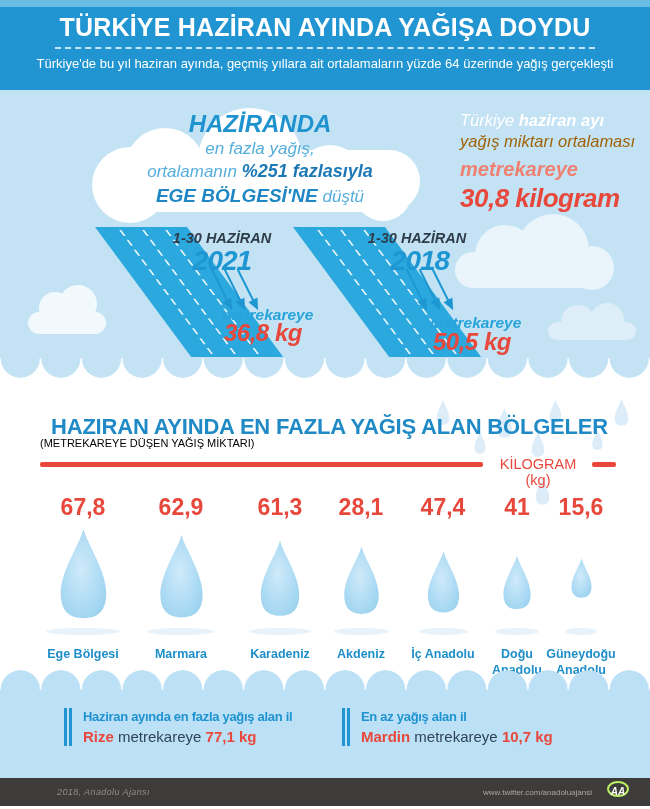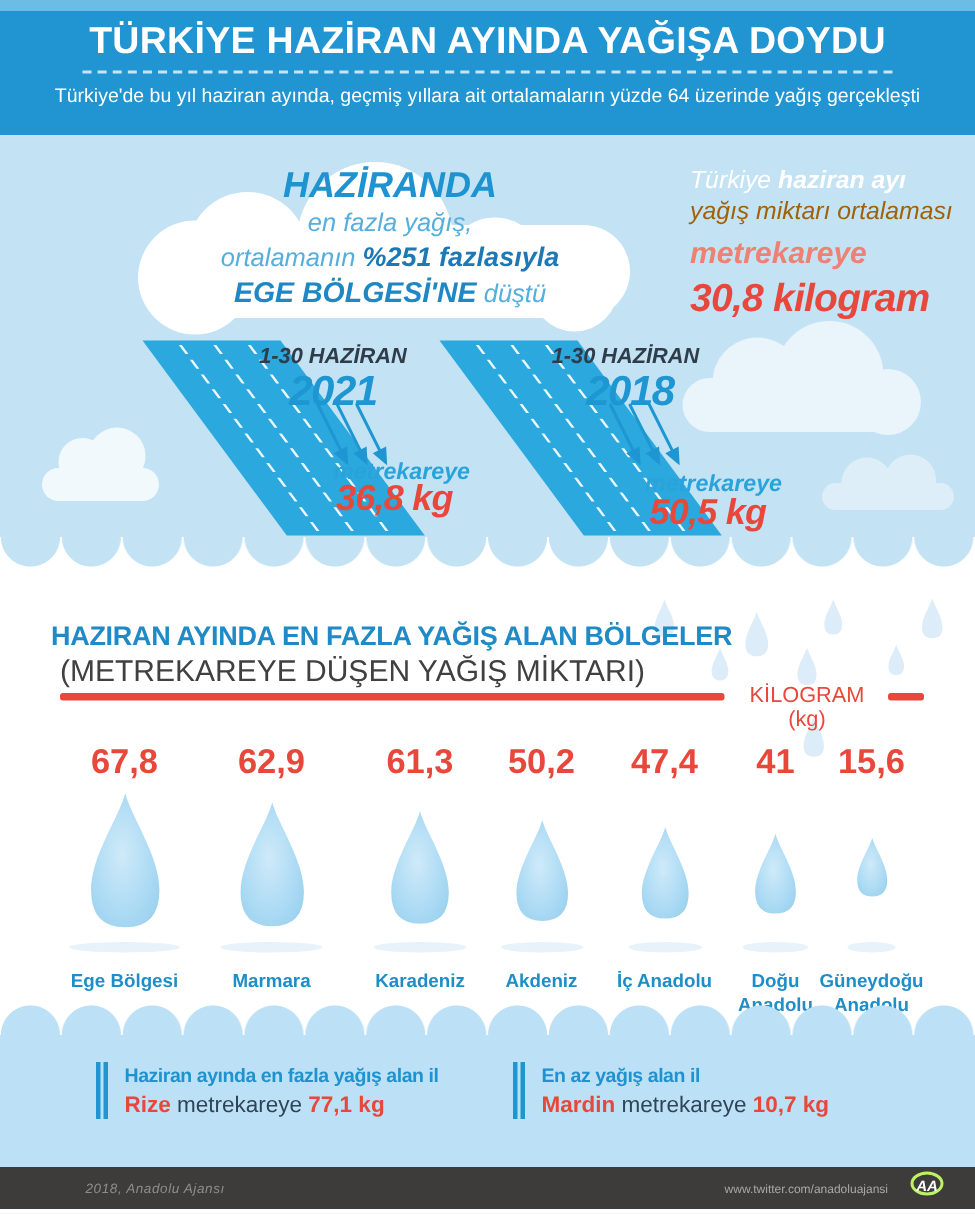--- a/index.html
+++ b/index.html
@@ -39,22 +39,22 @@
   .avg-4{font-size:26px;font-weight:800;color:#e8483c;letter-spacing:-.5px;}
 
   .band{top:137px;width:92px;height:130px;background:#2ba8dd;transform:skewX(36.5deg);transform-origin:0 0;}
   .band .dash{position:absolute;top:3px;bottom:3px;width:0;border-left:2px dashed rgba(255,255,255,.9);}
   .band-period{top:140px;width:130px;text-align:center;font-size:14.5px;font-weight:600;color:#2f3c4a;}
   .band-year{top:155px;width:130px;text-align:center;font-size:28px;font-weight:800;color:#1e96d2;letter-spacing:-1px;}
   .band-unit{font-size:15.5px;font-weight:800;color:#29a3da;}
   .band-value{font-size:24px;font-weight:800;color:#e8483c;letter-spacing:-.5px;}
 
   
-  .mid-title{left:34px;top:414px;width:560px;font-size:18px;font-weight:800;color:#1f8ac6;letter-spacing:-.2px;}
-  .mid-sub{left:40px;top:437px;width:560px;font-size:20px;color:#404040;}
+  .mid-title{left:51px;top:414px;width:560px;font-size:22px;font-weight:800;color:#1f8ac6;letter-spacing:-.2px;}
+  .mid-sub{left:40px;top:437px;width:560px;font-size:11px;color:#000000;}
   .rule-main{left:40px;top:462px;width:443px;height:5px;background:#e8483c;border-radius:2px;}
   .rule-label{left:486px;top:456px;width:104px;text-align:center;font-size:14.5px;color:#e8483c;}
   .rule-end{left:592px;top:462px;width:24px;height:5px;background:#e8483c;border-radius:2px;}
   .col{top:494px;width:90px;height:190px;}
   .col .val{position:absolute;left:0;top:0;width:100%;text-align:center;font-size:23px;font-weight:800;color:#e8483c;}
   .col .shadow{position:absolute;top:134px;height:7px;background:#e7f2fa;border-radius:50%;}
   .col .label{position:absolute;top:152px;width:100%;text-align:center;font-size:12.5px;font-weight:700;color:#1e8ec9;line-height:1.3;}
   .col .label.narrow{left:10px;width:70px;}
 
   
@@ -226,21 +226,21 @@
     </div>
     <div class="abs col" style="left:235px;">
       <div class="val">61,3</div>
       <svg class="dropsvg" style="left:21px;top:44px;" width="48" height="82" viewBox="0 0 60 100">
           <path d="M30 2 C34 18 54 46 54 70 Q54 96 30 96 Q6 96 6 70 C6 46 26 18 30 2 Z" fill="url(#dropGrad)"></path>
         </svg>
       <div class="shadow" style="left:14px;width:62px;"></div>
       <div class="label">Karadeniz</div>
     </div>
     <div class="abs col" style="left:316px;">
-      <div class="val">50,2</div>
+      <div class="val">28,1</div>
       <svg class="dropsvg" style="left:23.5px;top:50px;" width="43" height="74" viewBox="0 0 60 100">
           <path d="M30 2 C34 18 54 46 54 70 Q54 96 30 96 Q6 96 6 70 C6 46 26 18 30 2 Z" fill="url(#dropGrad)"></path>
         </svg>
       <div class="shadow" style="left:17.5px;width:55px;"></div>
       <div class="label">Akdeniz</div>
     </div>
     <div class="abs col" style="left:398px;">
       <div class="val">47,4</div>
       <svg class="dropsvg" style="left:25.5px;top:55px;" width="39" height="67" viewBox="0 0 60 100">
           <path d="M30 2 C34 18 54 46 54 70 Q54 96 30 96 Q6 96 6 70 C6 46 26 18 30 2 Z" fill="url(#dropGrad)"></path>

